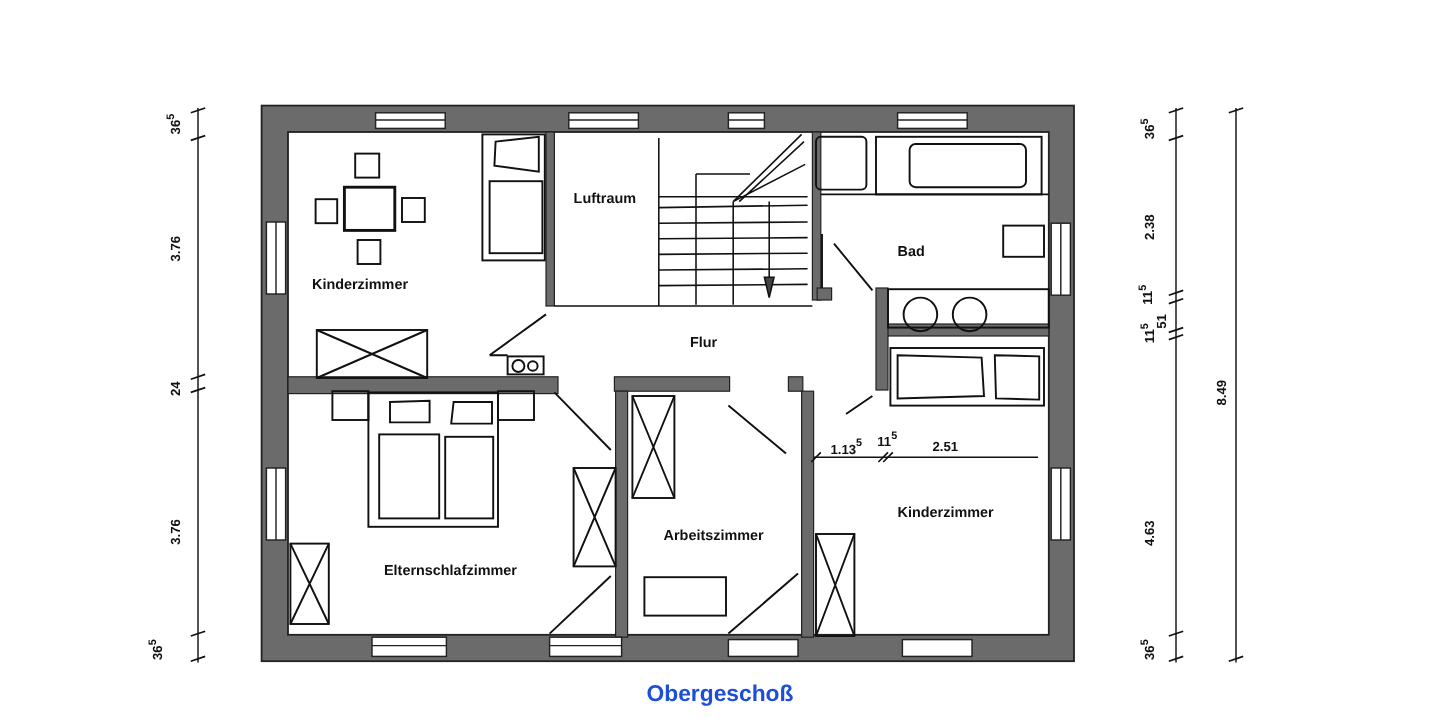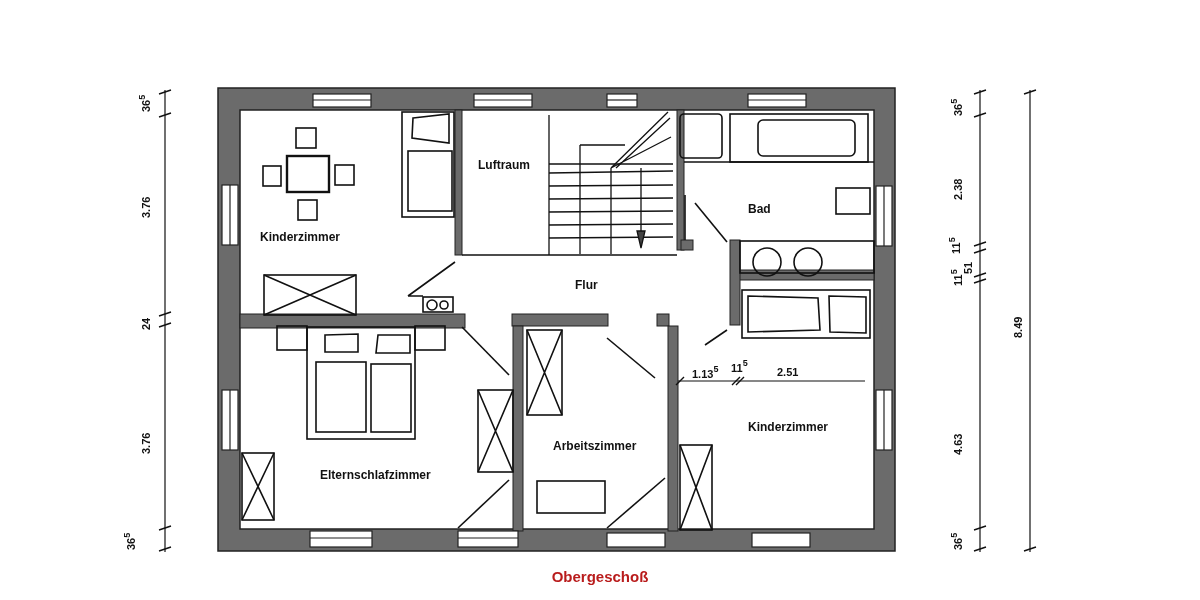--- a/index.html
+++ b/index.html
@@ -1,20 +1,20 @@
 <!DOCTYPE html>
 <html><head>
   <meta charset="utf-8">
   <style>
     html, body { margin: 0; padding: 0; background: #ffffff; }
     body { width: 1200px; height: 600px; overflow: hidden; position: relative; font-family: "Liberation Sans", sans-serif; }
     #plan { position: absolute; left: 0; top: 0; width: 1200px; height: 600px; }
     .room-label { font-family: "Liberation Sans", sans-serif; font-weight: bold; font-size: 12px; fill: #111; }
     .dim-label { font-family: "Liberation Sans", sans-serif; font-weight: bold; font-size: 11px; fill: #111; }
-    .title { position: absolute; left: 0; width: 1200px; top: 568px; text-align: center; font-family: "Liberation Sans", sans-serif; font-weight: bold; font-size: 15px; color: #b91c1c; }
+    .title { position: absolute; left: 0; width: 1200px; top: 568px; text-align: center; font-family: "Liberation Sans", sans-serif; font-weight: bold; font-size: 19px; color: #1d4ed8; }
   </style>
 </head>
 <body>
 
 <svg id="plan" viewBox="0 0 1200 600" xmlns="http://www.w3.org/2000/svg">
 
   <g>
     <path fill="#6b6b6b" fill-rule="evenodd" d="M218,88 H895 V551 H218 Z M240,110 V529 H874 V110 Z"></path>
     <rect x="218" y="88" width="677" height="463" fill="none" stroke="#222" stroke-width="1.5"></rect>
     <rect x="240" y="110" width="634" height="419" fill="none" stroke="#222" stroke-width="1.5"></rect>

